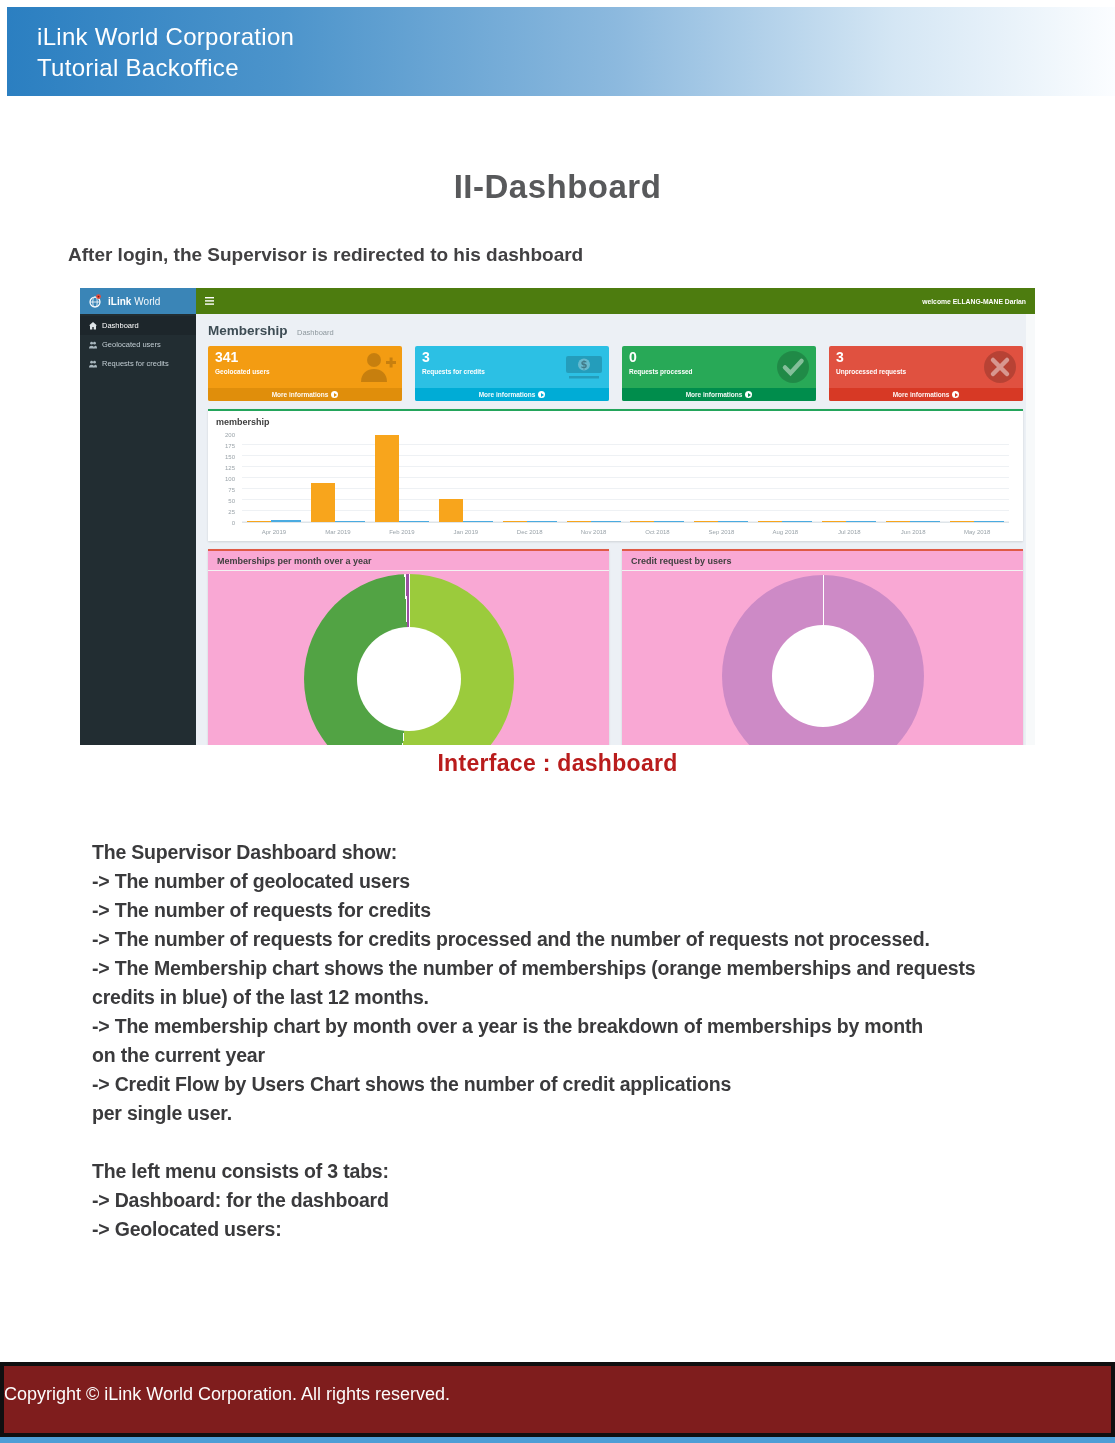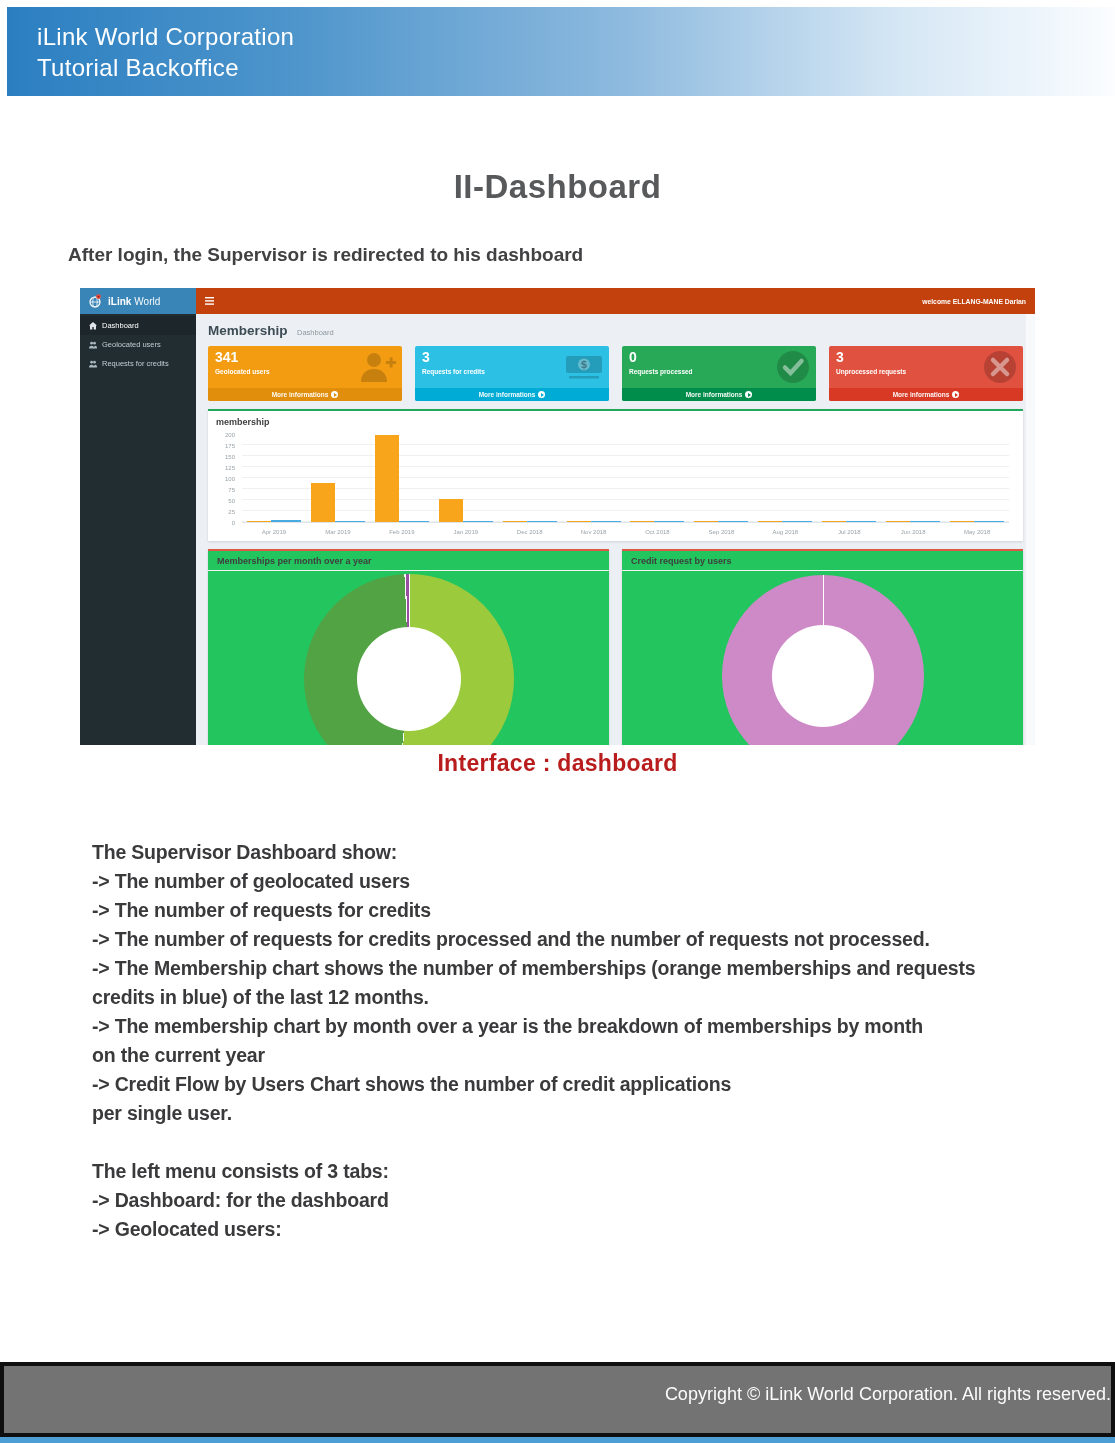--- a/index.html
+++ b/index.html
@@ -9,21 +9,21 @@
   
   .doc-header { position:absolute; left:7px; top:7px; width:1108px; height:89px;
     background:linear-gradient(90deg,#2b7fc1 0%,#4c94cb 25%,#8cb9de 55%,#d4e6f4 80%,#fbfdff 100%);
     color:#fff; font-size:24px; line-height:31px; padding:14px 0 0 30px; font-weight:400; letter-spacing:.3px; }
   .doc-title { position:absolute; top:168px; left:0; width:100%; text-align:center;
     font-size:33px; font-weight:bold; color:#58595b; letter-spacing:.5px; }
   .doc-lead { position:absolute; left:68px; top:244px; font-size:19px; font-weight:bold; color:#414042; }
 
   
   .shot { position:absolute; left:80px; top:288px; width:955px; height:457px; background:#ecf0f5; overflow:hidden; }
-  .navbar { height:26px; display:flex; background:#c2410c; }
+  .navbar { height:26px; display:flex; background:#4d7c0f; }
   .logo { width:116px; background:#3a85b7; display:flex; align-items:center; gap:6px; padding-left:8px; color:#fff; font-size:10px; }
   .brand-b { font-weight:700; } .brand-r { font-weight:300; margin-left:3px; opacity:.95; }
   .nav-main { flex:1; display:flex; align-items:center; justify-content:space-between; padding:0 9px; }
   .welcome { font-size:6.8px; font-weight:bold; color:#fff; }
   .shot-body { position:absolute; top:26px; left:0; right:0; bottom:0; display:flex; }
   .sidebar { width:116px; background:#222d32; padding-top:2px; flex:none; }
   .s-item { height:19px; display:flex; align-items:center; gap:5px; padding-left:9px; font-size:7.5px; color:#c2cdd3; cursor:pointer; }
   .s-item.active { background:#1d262b; color:#fff; }
   .content { flex:1; background:#ecf0f5; padding:6px 12px 0 12px; position:relative; overflow:hidden; }
   .heading { margin:1px 0 7px; }
@@ -49,38 +49,38 @@
   .plot { position:absolute; left:26px; right:6px; bottom:12px; height:88px;
     background:repeating-linear-gradient(to top,#eef1f4 0 1px,transparent 1px 11px);
     border-bottom:1px solid #dfe5e9; display:flex; align-items:flex-end; }
   .bar-group { flex:1; display:flex; align-items:flex-end; justify-content:center; }
   .bar { display:block; }
   .bar.o { width:24px; } .bar.b { width:30px; }
   .xlabels { position:absolute; left:26px; right:6px; bottom:0; display:flex; }
   .xlabels span { flex:1; text-align:center; font-size:6px; color:#9aa3a9; }
 
   .donut-row { display:flex; gap:13px; margin-top:8px; }
-  .d-box { flex:1; background:#22c55e; border-top:2.5px solid #df5a46; box-shadow:0 1px 2px rgba(0,0,0,.12); height:220px; }
+  .d-box { flex:1; background:#f9a8d4; border-top:2.5px solid #df5a46; box-shadow:0 1px 2px rgba(0,0,0,.12); height:220px; }
   .d-head { padding:5px 9px 4px; font-size:9px; font-weight:700; color:#3f3f3f; border-bottom:1px solid #f2f2f2; }
   .d-wrap { display:flex; justify-content:center; }
   .donut { border-radius:50%; position:relative; margin-top:3px; }
   .donut-1 { width:210px; height:210px; }
   .donut-2 { width:202px; height:202px; margin-top:4px; }
   .donut-1::after { content:''; position:absolute; inset:53px; background:#fff; border-radius:50%; }
   .donut-2::after { content:''; position:absolute; inset:50px; background:#fff; border-radius:50%; }
   .scrollstrip { position:absolute; right:0; top:26px; bottom:0; width:9px; background:#f7f9fa; }
 
   
   .doc-caption { position:absolute; top:750px; left:0; width:100%; text-align:center;
     font-size:23px; font-weight:bold; color:#b91c1c; letter-spacing:.3px; }
   .doc-body { position:absolute; left:92px; top:838px; right:40px;
     font-size:19.5px; font-weight:bold; color:#3a3a3c; letter-spacing:-0.2px; line-height:29px; }
   .body-line { min-height:29px; }
   .doc-footer { position:absolute; left:0; top:1362px; width:1115px; height:75px;
-    background:#737373; border:4px solid #0f0f10; text-align:right; color:#fcfcfc;
+    background:#7f1d1d; border:4px solid #0f0f10; text-align:left; color:#fcfcfc;
     font-size:18px; padding-top:18px; font-weight:400; }
   .footer-strip { position:absolute; left:0; top:1437px; width:1115px; height:6px; background:#4e9ed6; }
 </style>
 </head>
 <body>
 
 <div class="page">
 
   <div class="doc-header">
     <div>iLink World Corporation</div>

